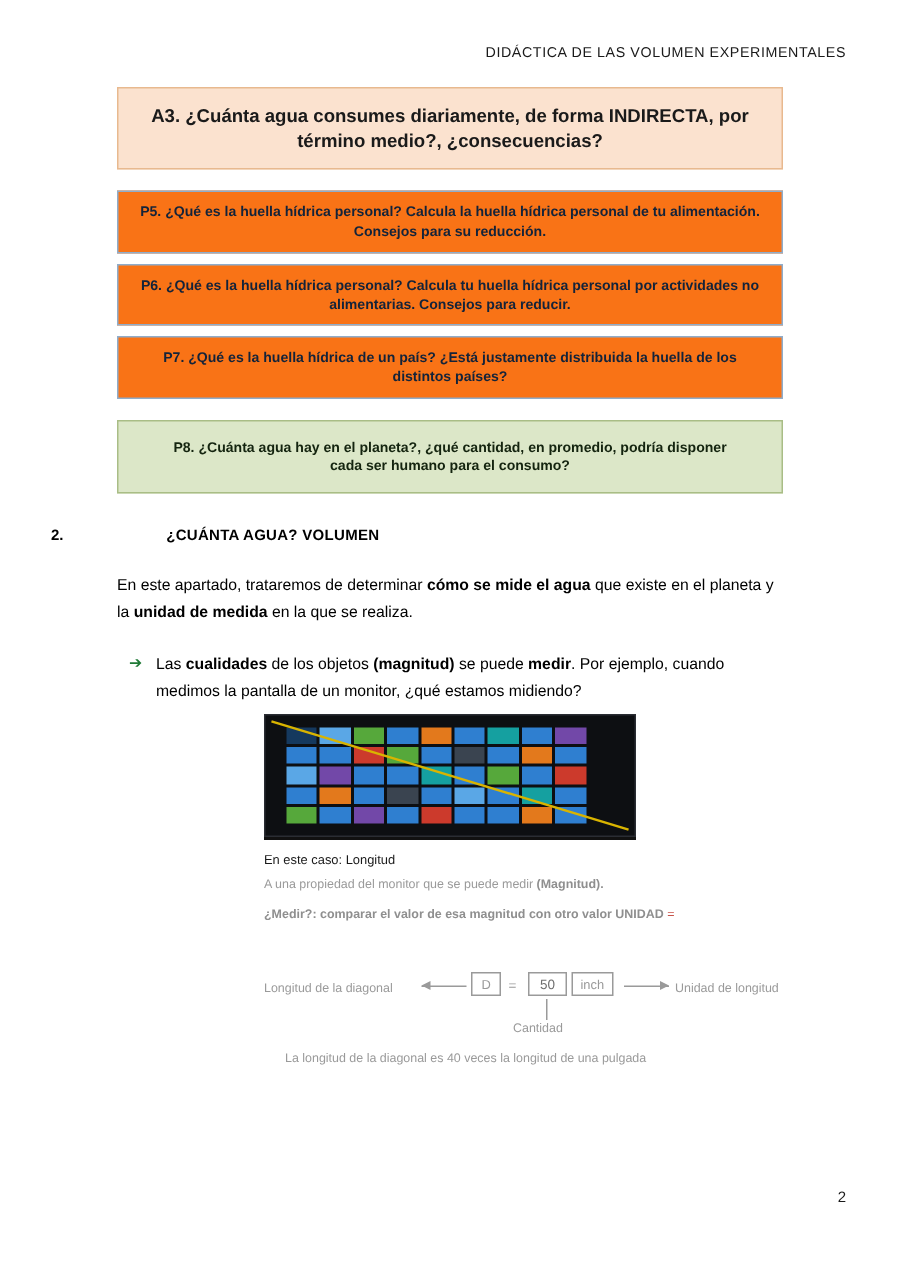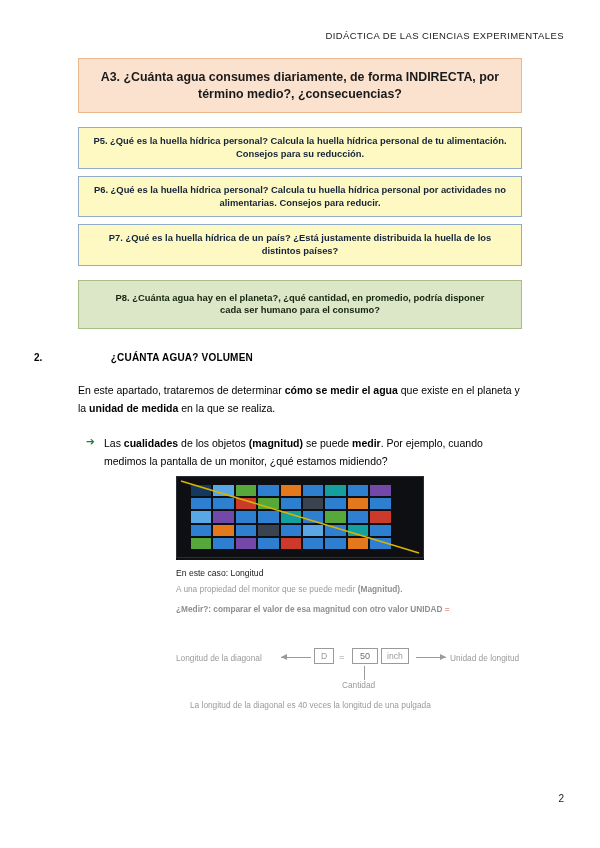--- a/index.html
+++ b/index.html
@@ -45,21 +45,21 @@
   }
   .qbox.orange {
     background: #fbe2cf;
     border-color: #e8b98f;
     font-size: 12.4px;
     font-weight: bold;
     padding: 10px 18px;
     color: #1a1a1a;
   }
   .qbox.blue {
-    background: #fef9c3;
+    background: #f97316;
     border-color: #8fadcb;
     font-size: 9.4px;
     font-weight: bold;
     color: #13233a;
   }
   .qbox.green {
     background: #dce7c8;
     border-color: #a9bd86;
     font-size: 9.4px;
     font-weight: bold;
@@ -287,37 +287,37 @@
     bottom: 44px;
     font-size: 10px;
     color: #1a1a1a;
   }
 </style>
 </head>
 <body>
 
 <div class="page">
 
-  <div class="doc-header">DIDÁCTICA DE LAS CIENCIAS EXPERIMENTALES</div>
+  <div class="doc-header">DIDÁCTICA DE LAS VOLUMEN EXPERIMENTALES</div>
 
   <div class="boxes">
     <div class="qbox orange">A3. ¿Cuánta agua consumes diariamente, de forma INDIRECTA, por término medio?, ¿consecuencias?</div>
     <div class="qbox blue spacer-top">P5. ¿Qué es la huella hídrica personal? Calcula la huella hídrica personal de tu alimentación. Consejos para su reducción.</div>
     <div class="qbox blue">P6. ¿Qué es la huella hídrica personal? Calcula tu huella hídrica personal por actividades no alimentarias. Consejos para reducir.</div>
     <div class="qbox blue">P7. ¿Qué es la huella hídrica de un país? ¿Está justamente distribuida la huella de los distintos países?</div>
     <div class="qbox green spacer-top">P8. ¿Cuánta agua hay en el planeta?, ¿qué cantidad, en promedio, podría disponer cada ser humano para el consumo?</div>
   </div>
 
   <div class="section-head">
     <span class="num">2.</span>
     <span class="ttl">¿CUÁNTA AGUA? VOLUMEN</span>
   </div>
 
   <div class="para p1">
-    <span>En este apartado, trataremos de determinar </span><b>cómo se medir el agua</b><span> que existe en el planeta y la </span><b>unidad de medida</b><span> en la que se realiza.</span>
+    <span>En este apartado, trataremos de determinar </span><b>cómo se mide el agua</b><span> que existe en el planeta y la </span><b>unidad de medida</b><span> en la que se realiza.</span>
   </div>
 
   <div class="arrow-mark">➔</div>
   <div class="para p2">
     <span>Las </span><b>cualidades</b><span> de los objetos </span><b>(magnitud)</b><span> se puede </span><b>medir</b><span>. Por ejemplo, cuando medimos la pantalla de un monitor, ¿qué estamos midiendo?</span>
   </div>
 
   <div class="figure">
     <div class="monitor">
       <div class="tiles">

